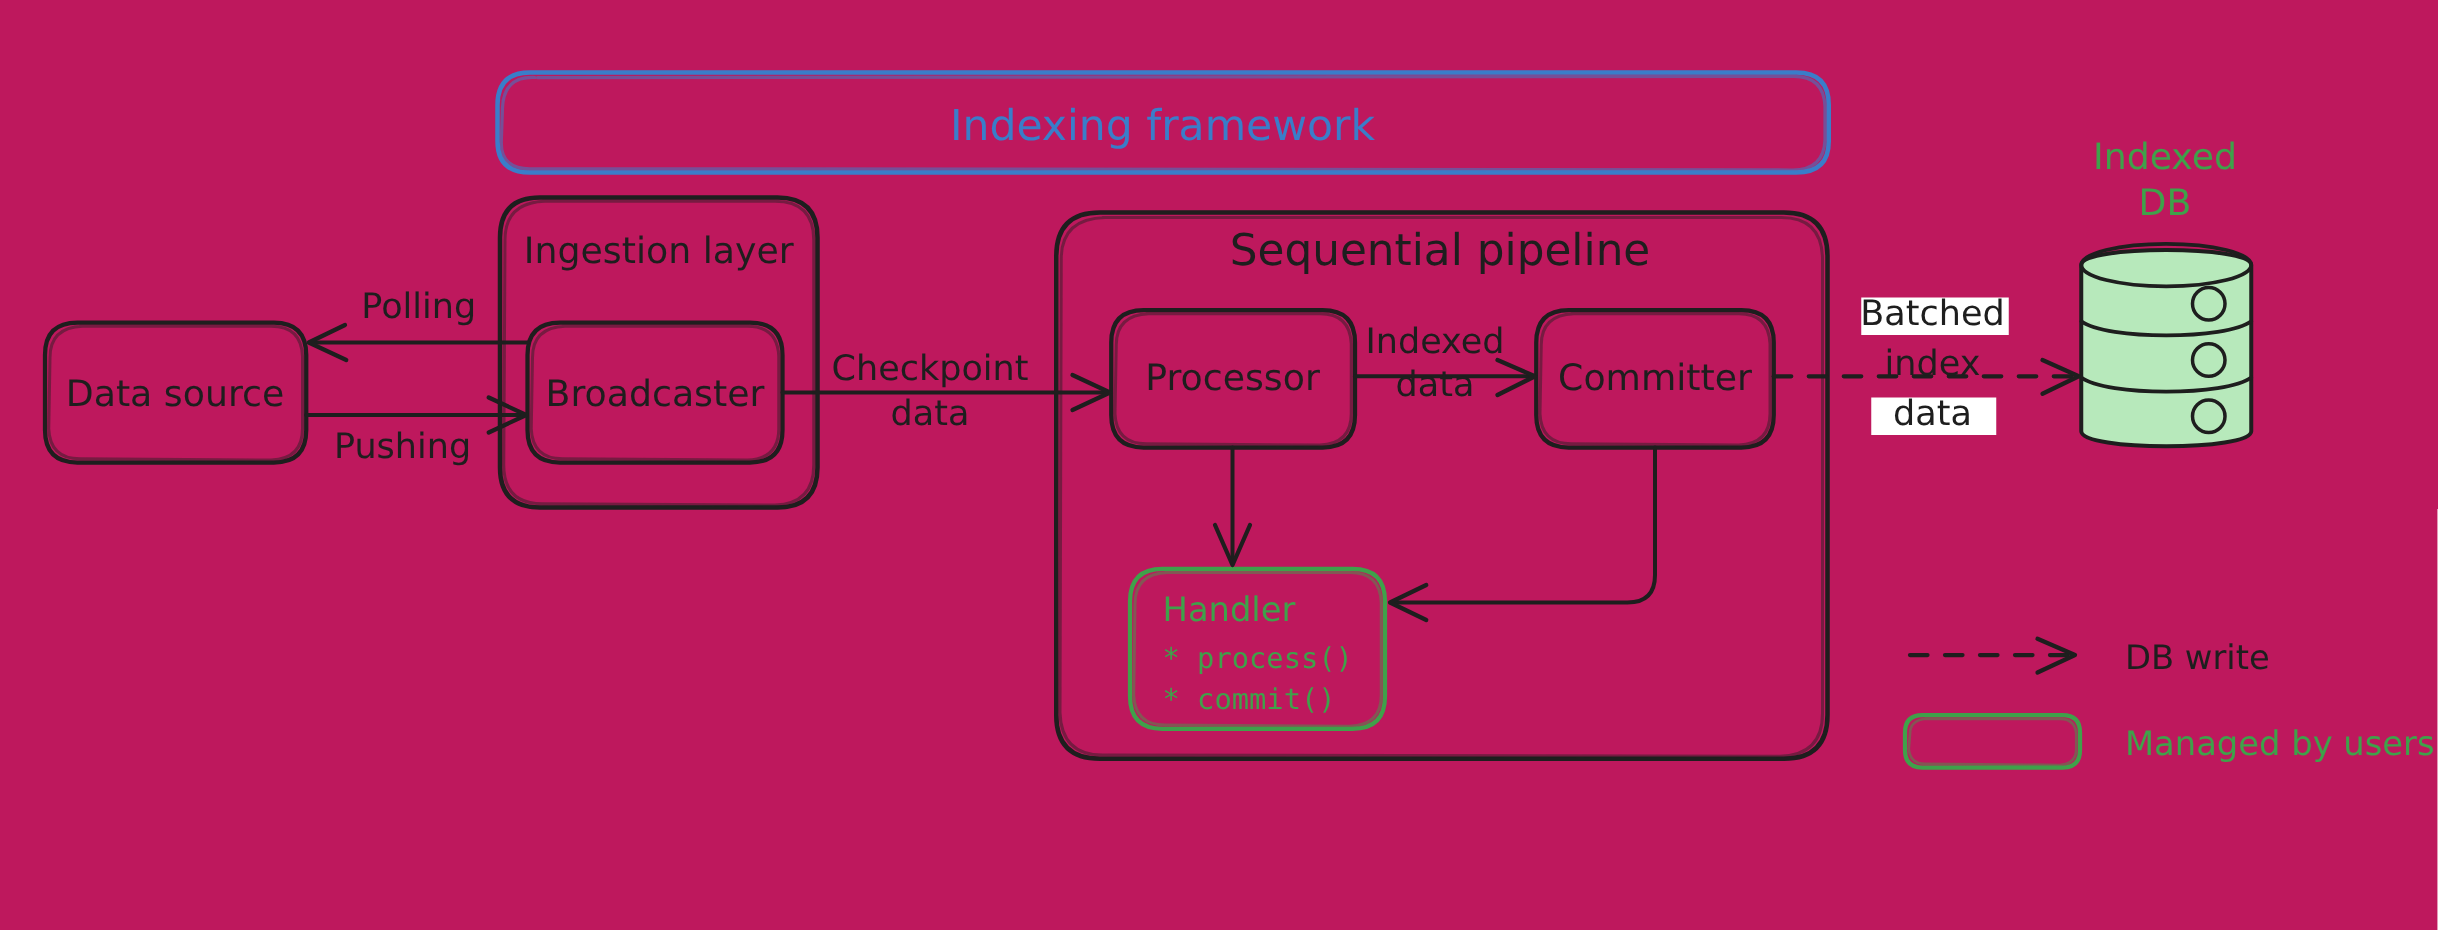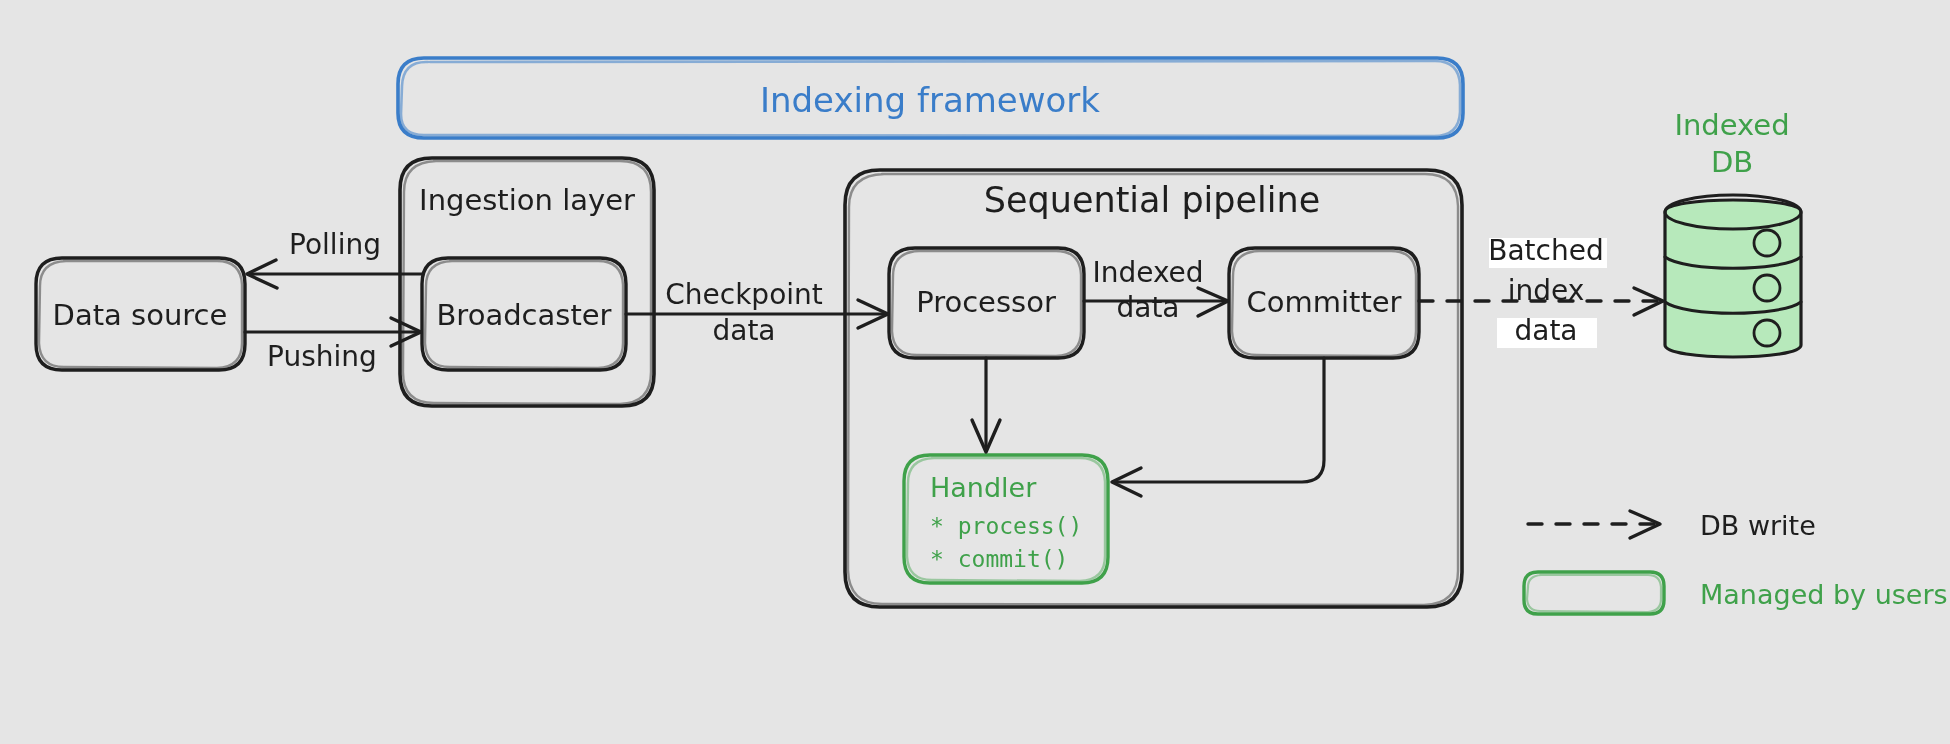--- a/index.html
+++ b/index.html
@@ -8,21 +8,21 @@
     padding: 0;
     background: #ffffff;
   }
   body {
     font-family: "DejaVu Sans", sans-serif;
   }
   #diagram-root {
     position: relative;
     width: 1950px;
     height: 744px;
-    background: #e5e5e5;
+    background: #be185d;
     overflow: hidden;
   }
   svg#diagram-svg {
     position: absolute;
     left: 0;
     top: 0;
     width: 1950px;
     height: 744px;
     display: block;
   }

